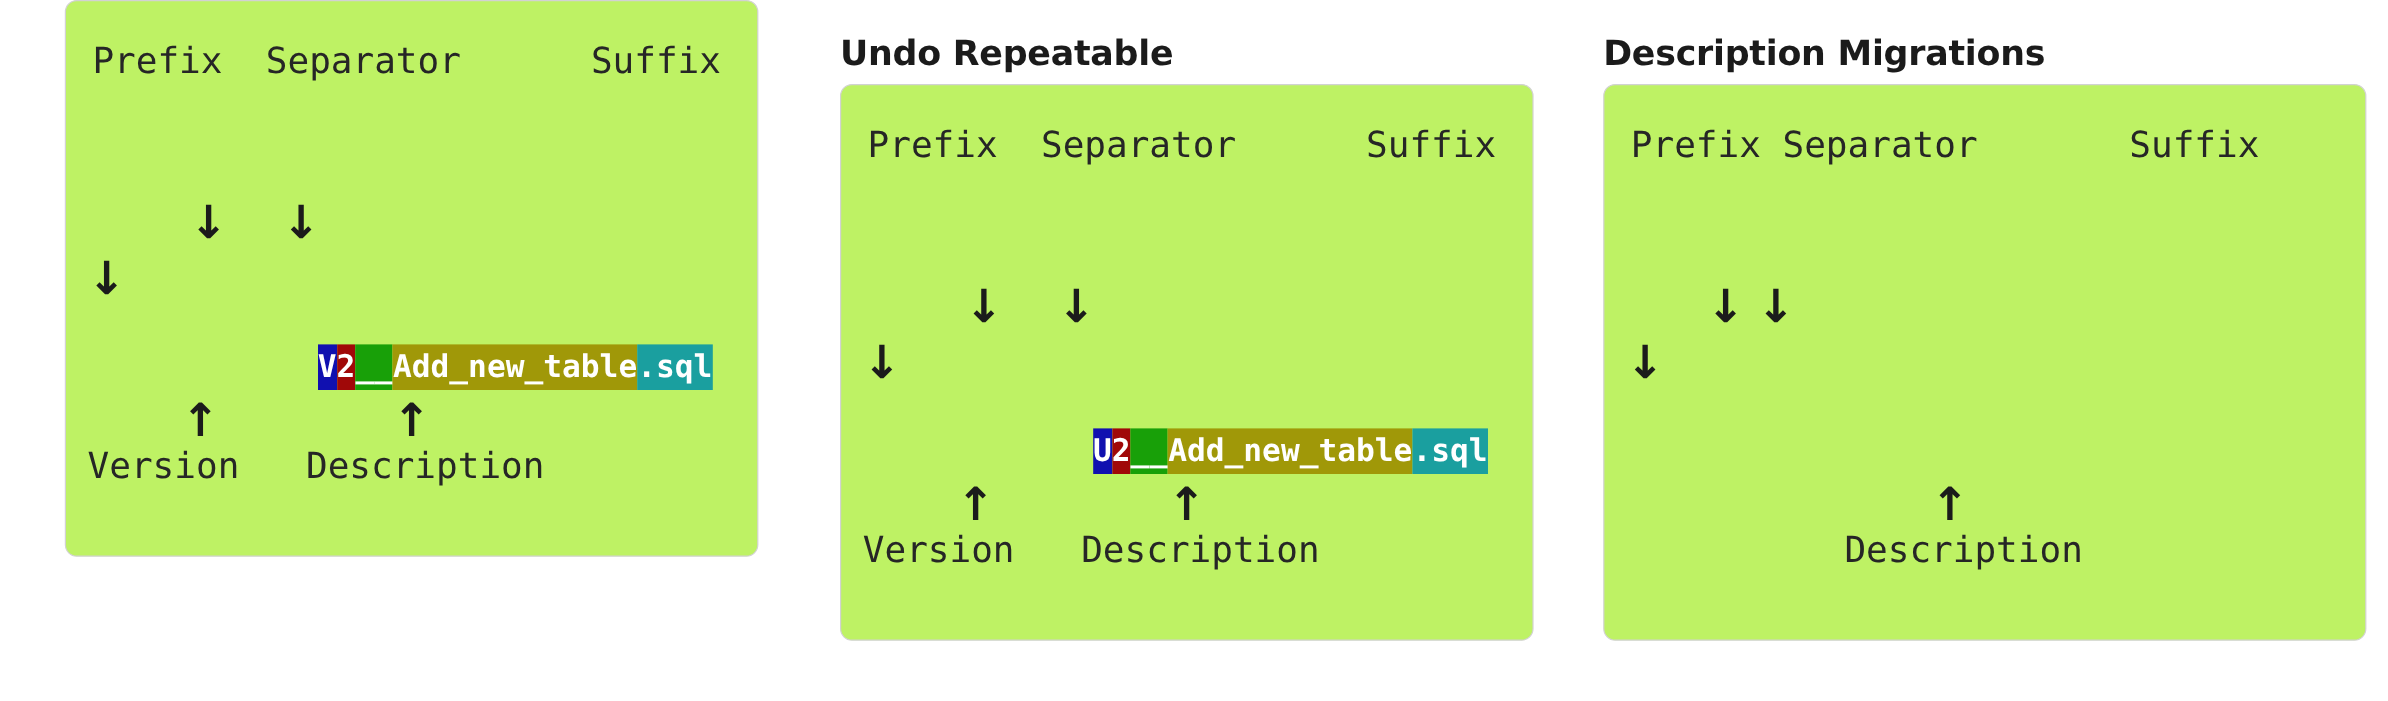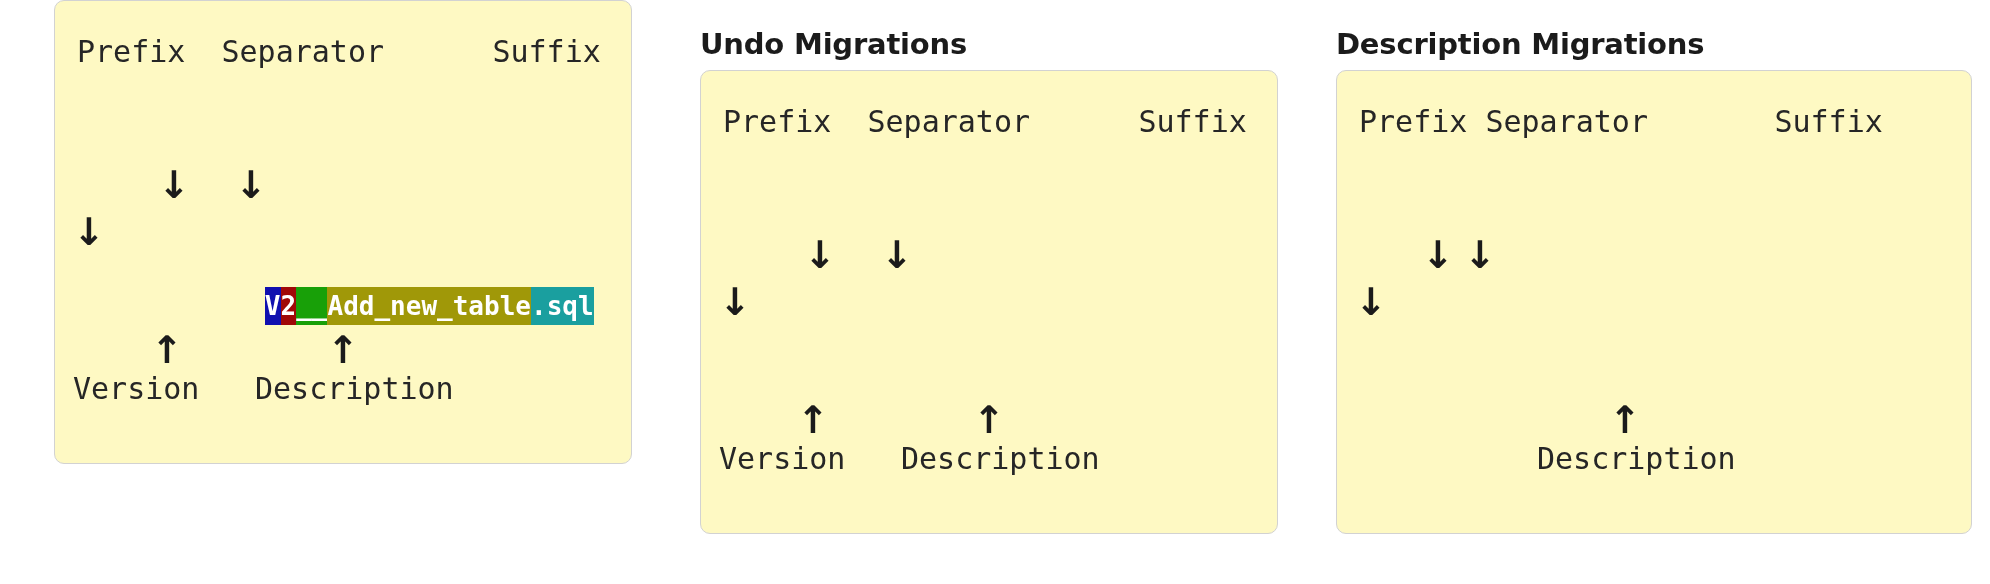--- a/index.html
+++ b/index.html
@@ -39,21 +39,21 @@
     font-weight: 700;
     color: #1b1b1b;
     letter-spacing: -0.2px;
     margin: 18px 0 0 0;
     height: 52px;
     line-height: 52px;
     white-space: nowrap;
   }
 
   .card {
-    background: #fef9c3;
+    background: #bef264;
     border: 1px solid #d2d2d2;
     border-radius: 10px;
     box-sizing: border-box;
     position: relative;
     height: 464px;
     overflow: hidden;
   }
   .card-1 { width: 578px; }
   .card-2 { width: 578px; }
   .card-3 { width: 636px; }
@@ -129,30 +129,33 @@
       <div class="arrow" style="left:96px; top:330px;">↑</div>
       <div class="arrow" style="left:272px; top:330px;">↑</div>
 
       <div class="blabel mono" style="left:18px; top:370px;">Version</div>
       <div class="blabel mono" style="left:200px; top:370px;">Description</div>
 
     </div>
   </div>
 
   <div class="column col-2">
-    <div class="card-title">Undo Migrations</div>
+    <div class="card-title">Undo Repeatable</div>
 
     <div class="card card-2">
 
       <div class="head-line mono">Prefix  Separator      Suffix</div>
 
       <div class="arrow" style="left:103px; top:165px;">↓</div>
       <div class="arrow" style="left:180px; top:165px;">↓</div>
       <div class="arrow" style="left:18px; top:212px;">↓</div>
 
+      <div class="fname mono" style="top:229px;">
+        <span class="pad">    </span><span class="seg" style="background:#1010b0;">U</span><span class="seg" style="background:#a00808;">2</span><span class="seg" style="background:#18a008;">__</span><span class="seg" style="background:#a09808;">Add_new_table</span><span class="seg" style="background:#1a9f9f;">.sql</span>
+      </div>
 
       <div class="arrow" style="left:96px; top:330px;">↑</div>
       <div class="arrow" style="left:272px; top:330px;">↑</div>
 
       <div class="blabel mono" style="left:18px; top:370px;">Version</div>
       <div class="blabel mono" style="left:200px; top:370px;">Description</div>
 
     </div>
   </div>
 

